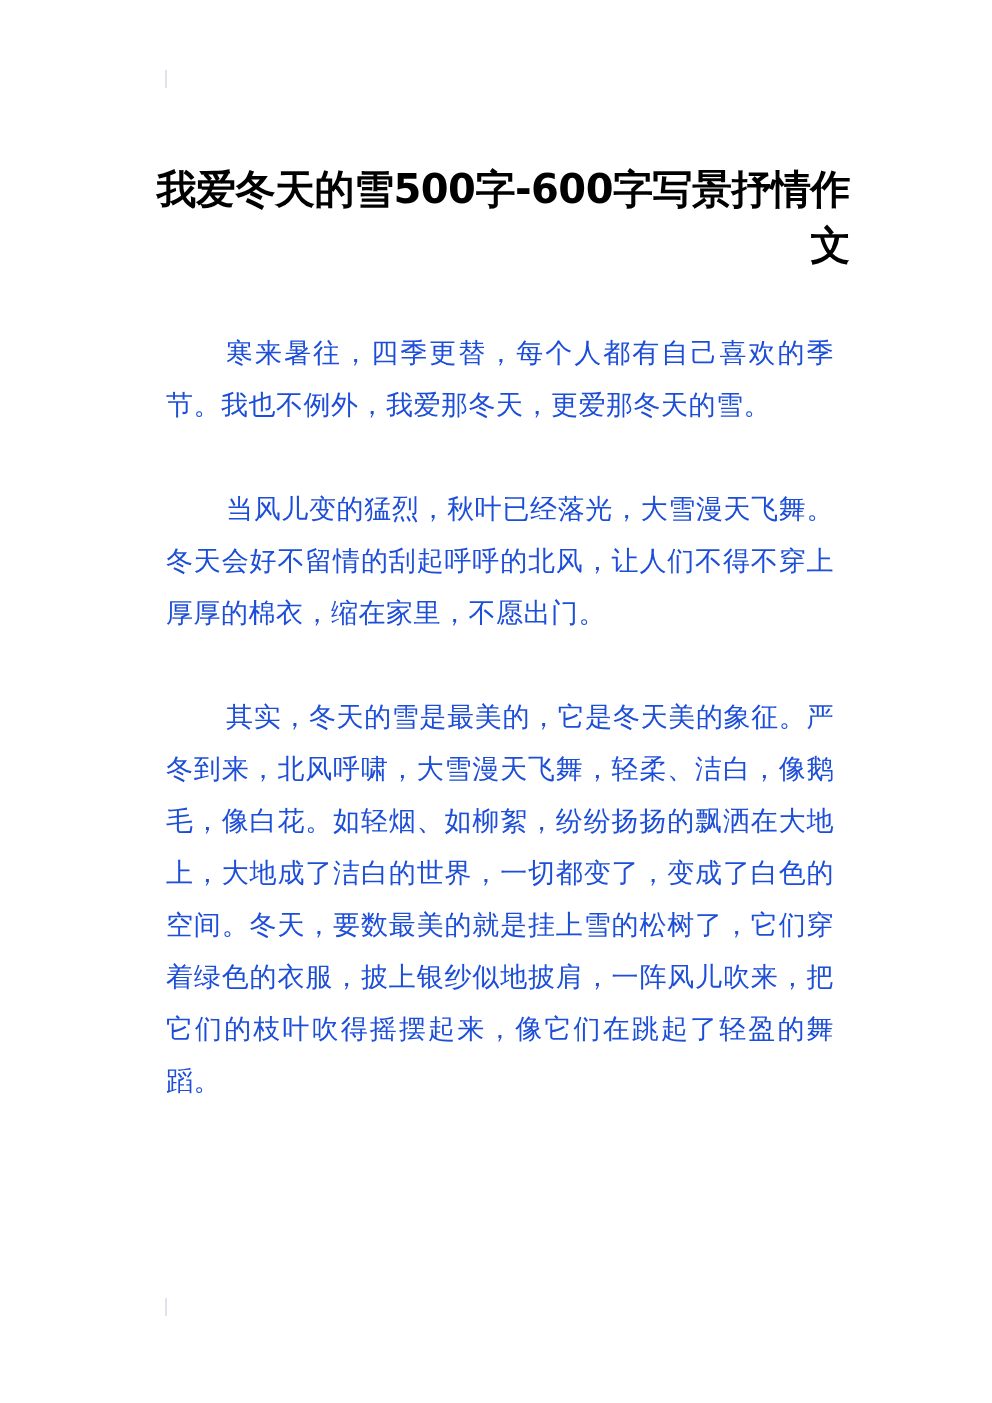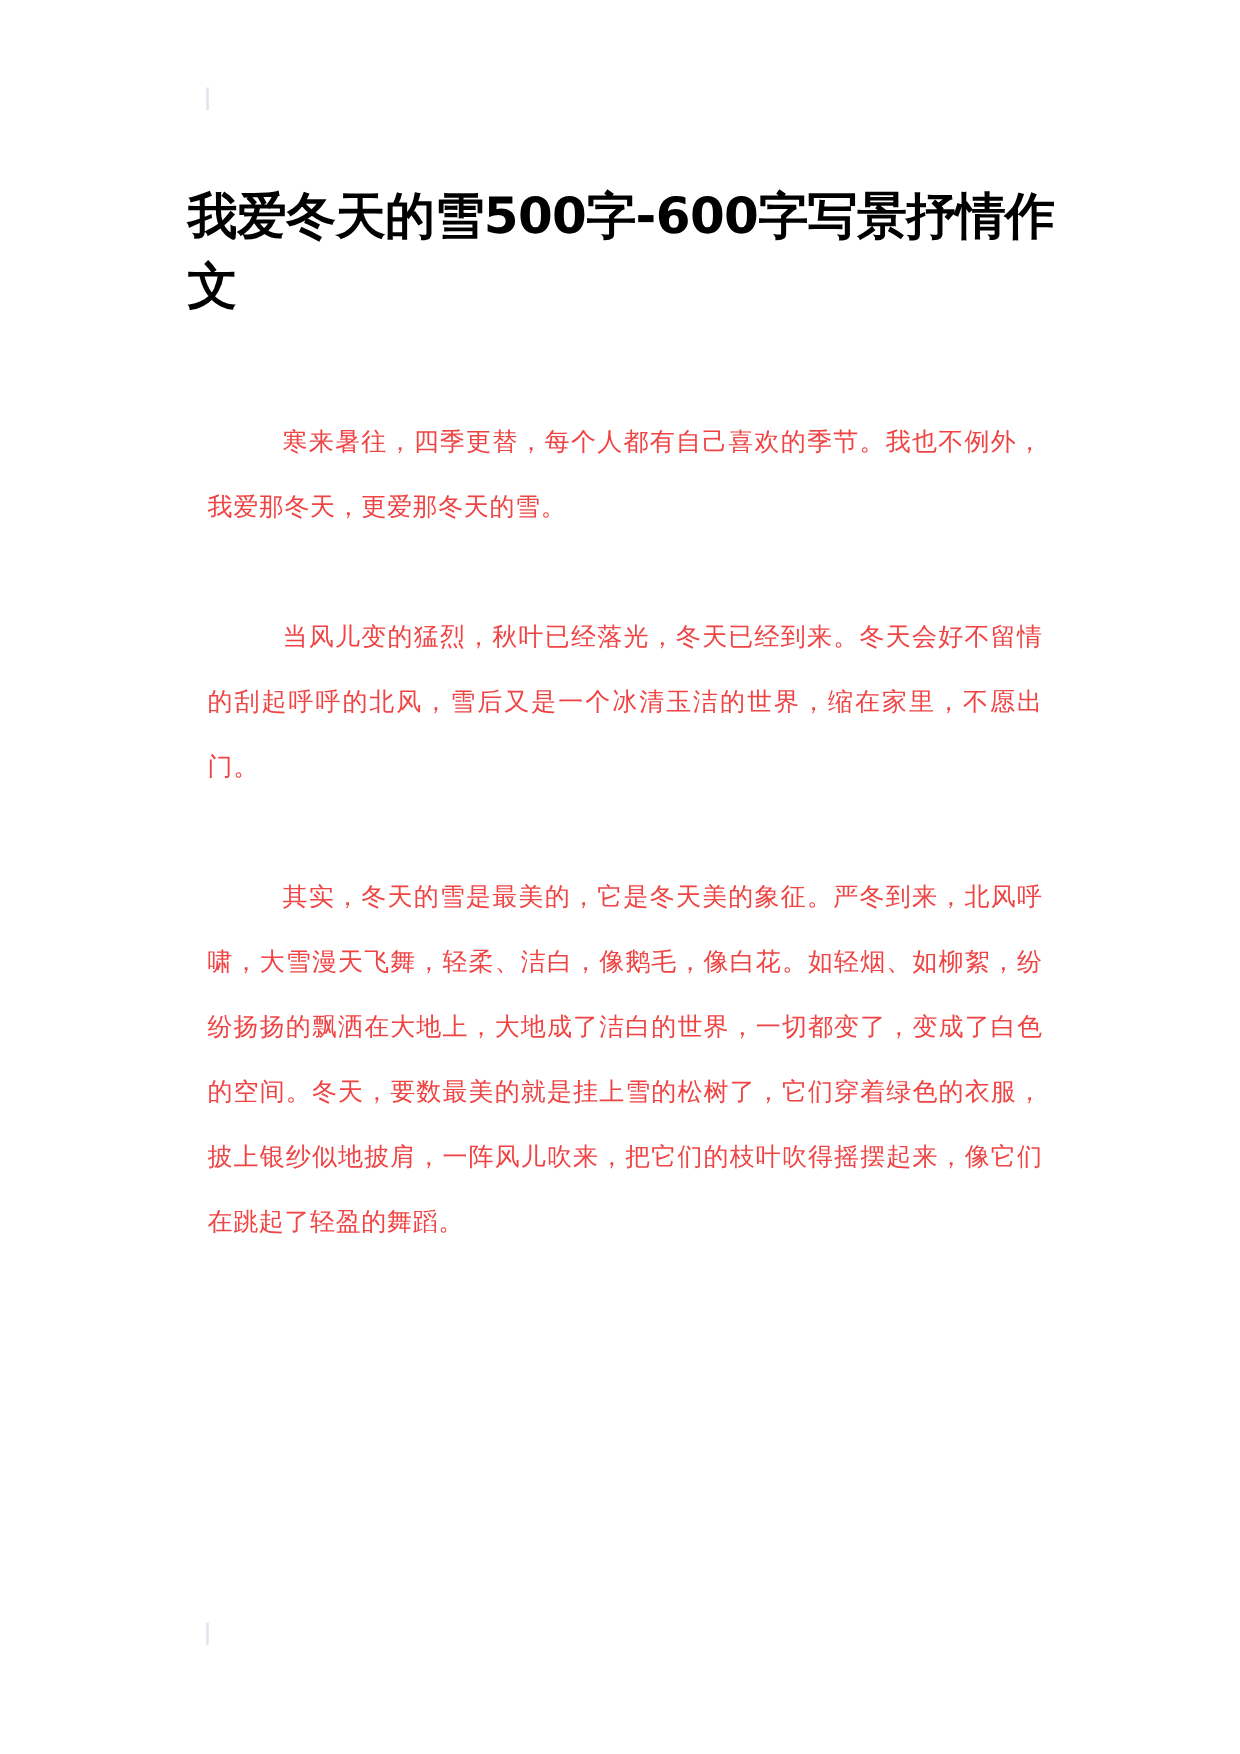--- a/index.html
+++ b/index.html
@@ -20,54 +20,54 @@
       left: 165px;
       width: 2px;
       height: 18px;
       background: #e6e0ee;
     }
     .corner-mark.top { top: 70px; }
     .corner-mark.bottom { top: 1298px; }
 
     .title {
       position: absolute;
-      top: 118px;
+      top: 134px;
       left: 150px;
       width: 700px;
-      text-align: left;
+      text-align: right;
       font-family: "DejaVu Sans", "Liberation Sans", sans-serif;
       font-weight: bold;
       font-size: 40px;
       line-height: 56px;
       color: #000000;
       letter-spacing: -0.5px;
     }
 
     .body-text {
       position: absolute;
       top: 327px;
       left: 166px;
       width: 668px;
     }
     .para {
       margin: 0 0 52px 0;
-      font-size: 20px;
+      font-size: 27px;
       line-height: 52px;
       text-indent: 60px;
       text-align: justify;
       letter-spacing: 0.5px;
-      color: #ef4444;
+      color: #1d4ed8;
     }
   </style>
 </head>
 <body>
 
 <div class="corner-mark top"></div>
 
 <h1 class="title">我爱冬天的雪500字-600字写景抒情作文</h1>
 
 <div class="body-text">
   <p class="para">寒来暑往，四季更替，每个人都有自己喜欢的季节。我也不例外，我爱那冬天，更爱那冬天的雪。</p>
-  <p class="para">当风儿变的猛烈，秋叶已经落光，冬天已经到来。冬天会好不留情的刮起呼呼的北风，雪后又是一个冰清玉洁的世界，缩在家里，不愿出门。</p>
+  <p class="para">当风儿变的猛烈，秋叶已经落光，大雪漫天飞舞。冬天会好不留情的刮起呼呼的北风，让人们不得不穿上厚厚的棉衣，缩在家里，不愿出门。</p>
   <p class="para">其实，冬天的雪是最美的，它是冬天美的象征。严冬到来，北风呼啸，大雪漫天飞舞，轻柔、洁白，像鹅毛，像白花。如轻烟、如柳絮，纷纷扬扬的飘洒在大地上，大地成了洁白的世界，一切都变了，变成了白色的空间。冬天，要数最美的就是挂上雪的松树了，它们穿着绿色的衣服，披上银纱似地披肩，一阵风儿吹来，把它们的枝叶吹得摇摆起来，像它们在跳起了轻盈的舞蹈。</p>
 </div>
 
 <div class="corner-mark bottom"></div>
 
 </body></html>

